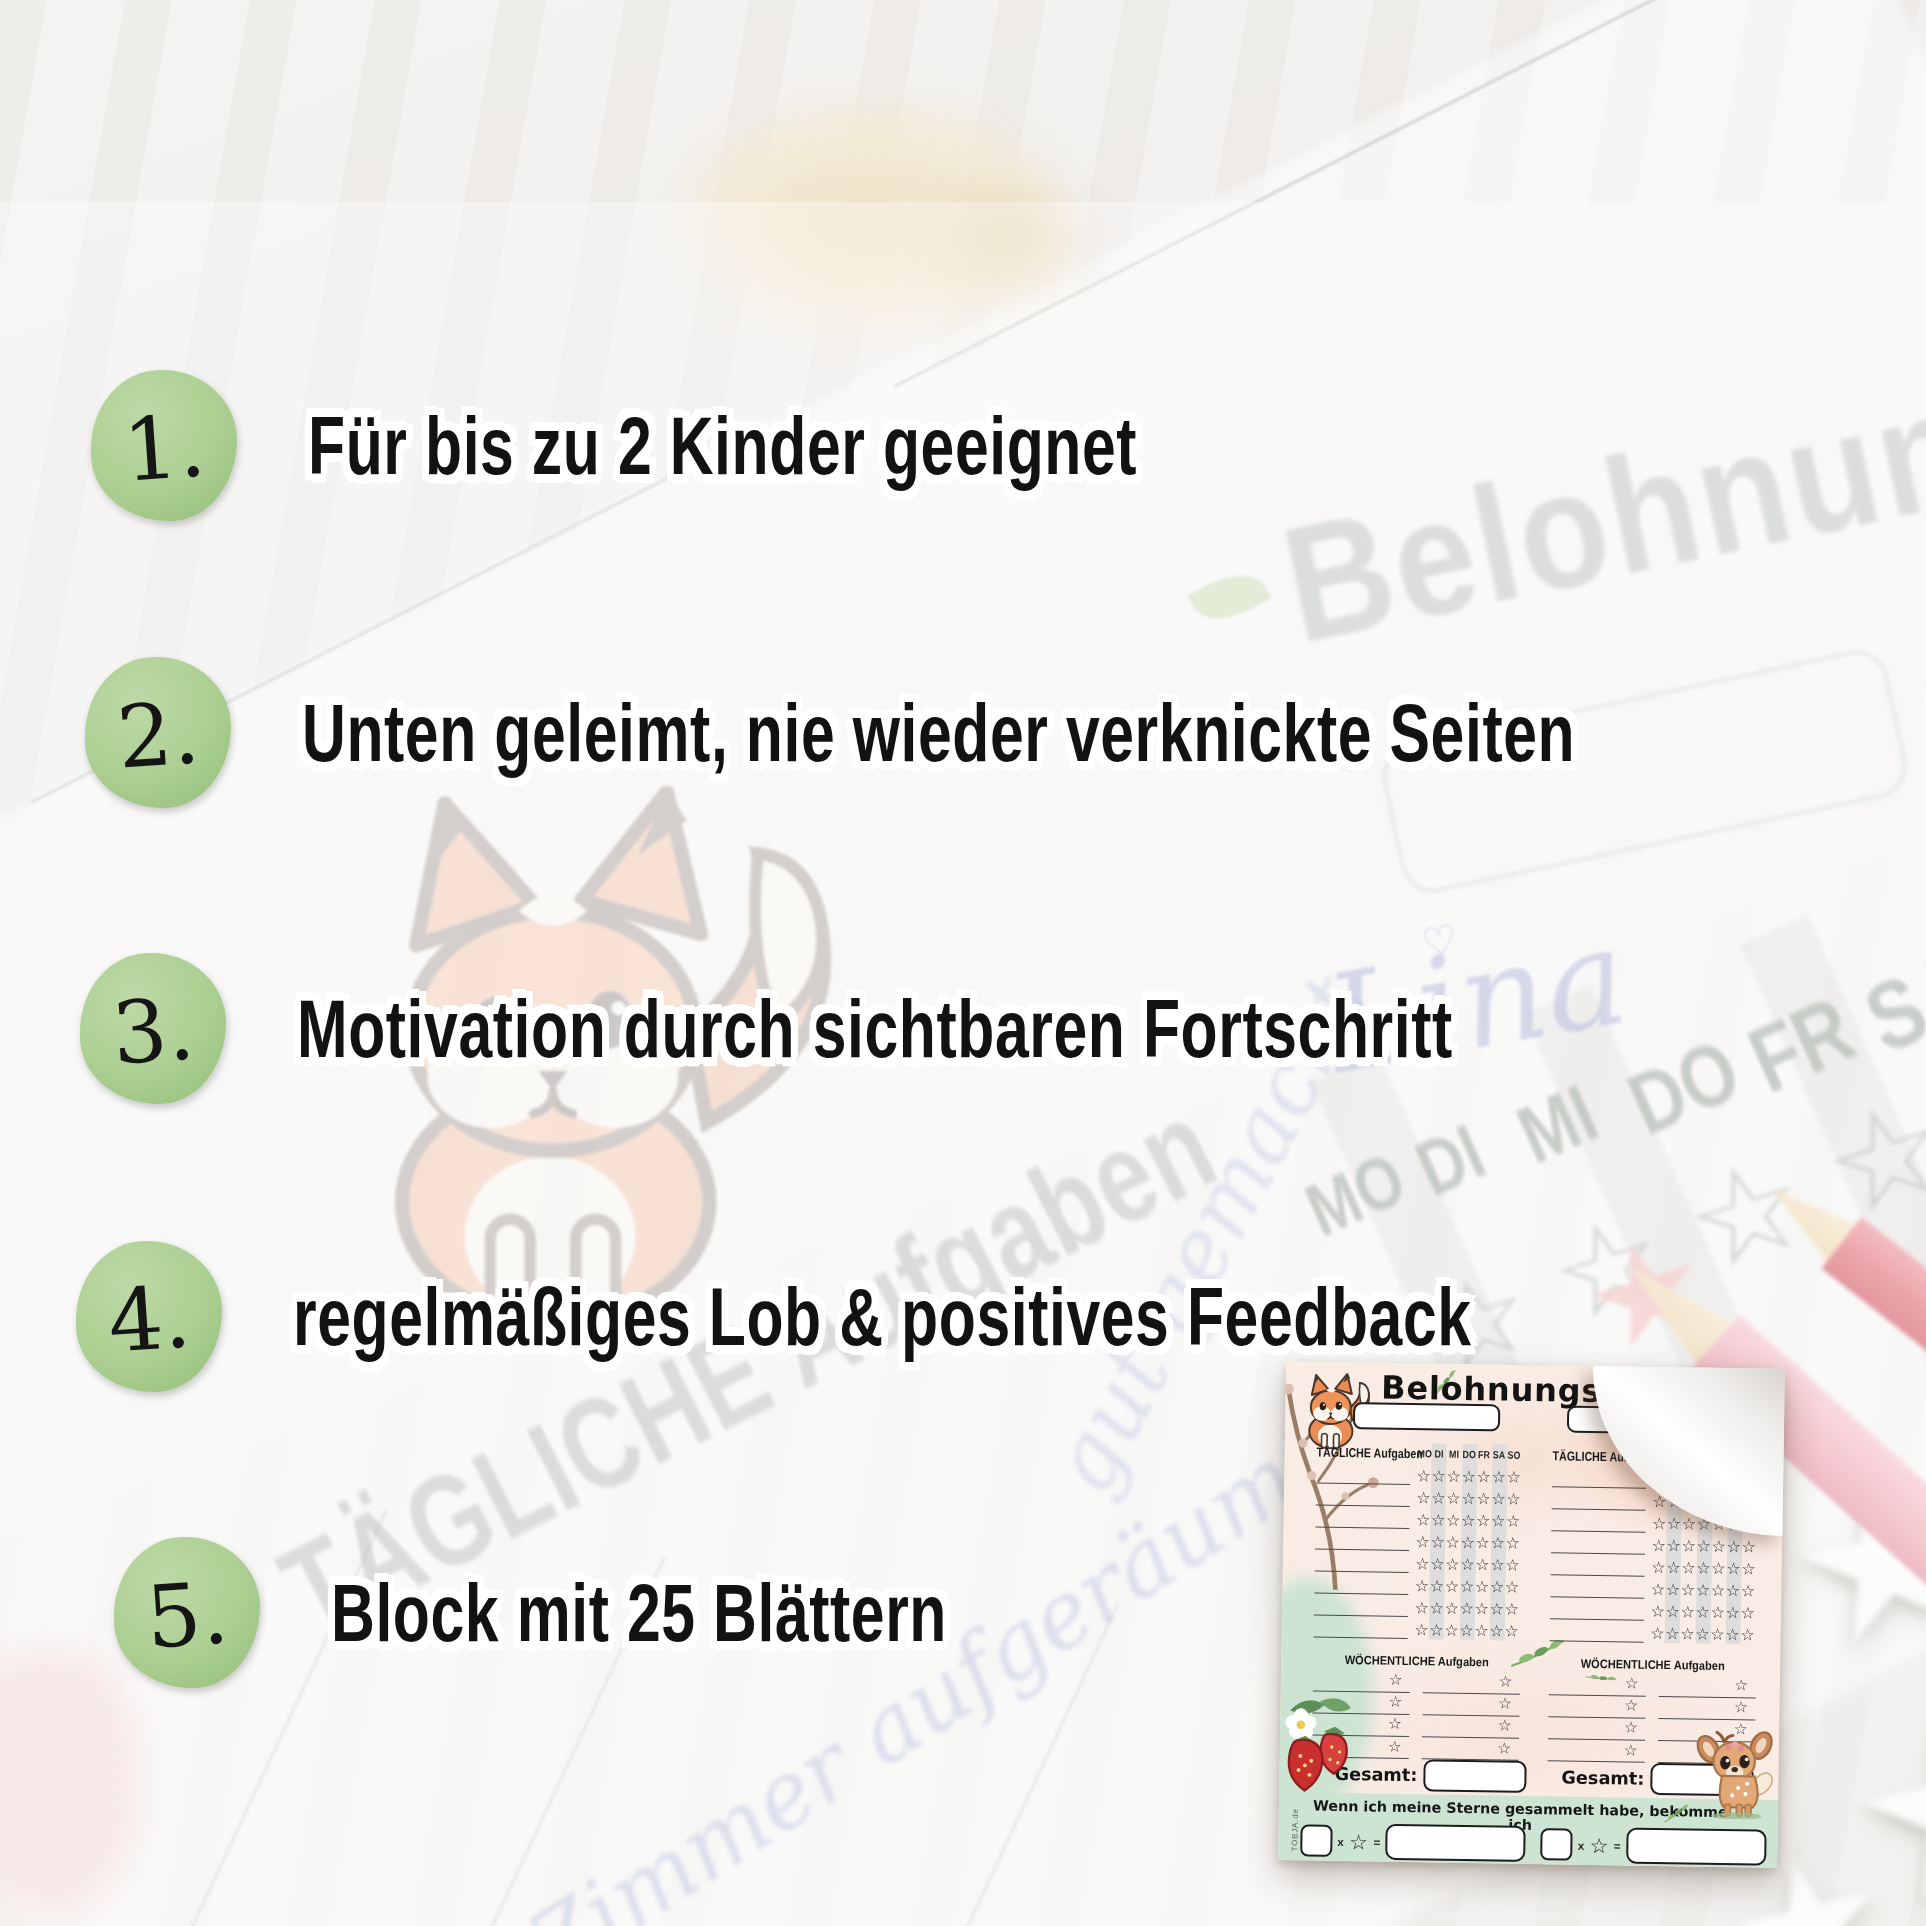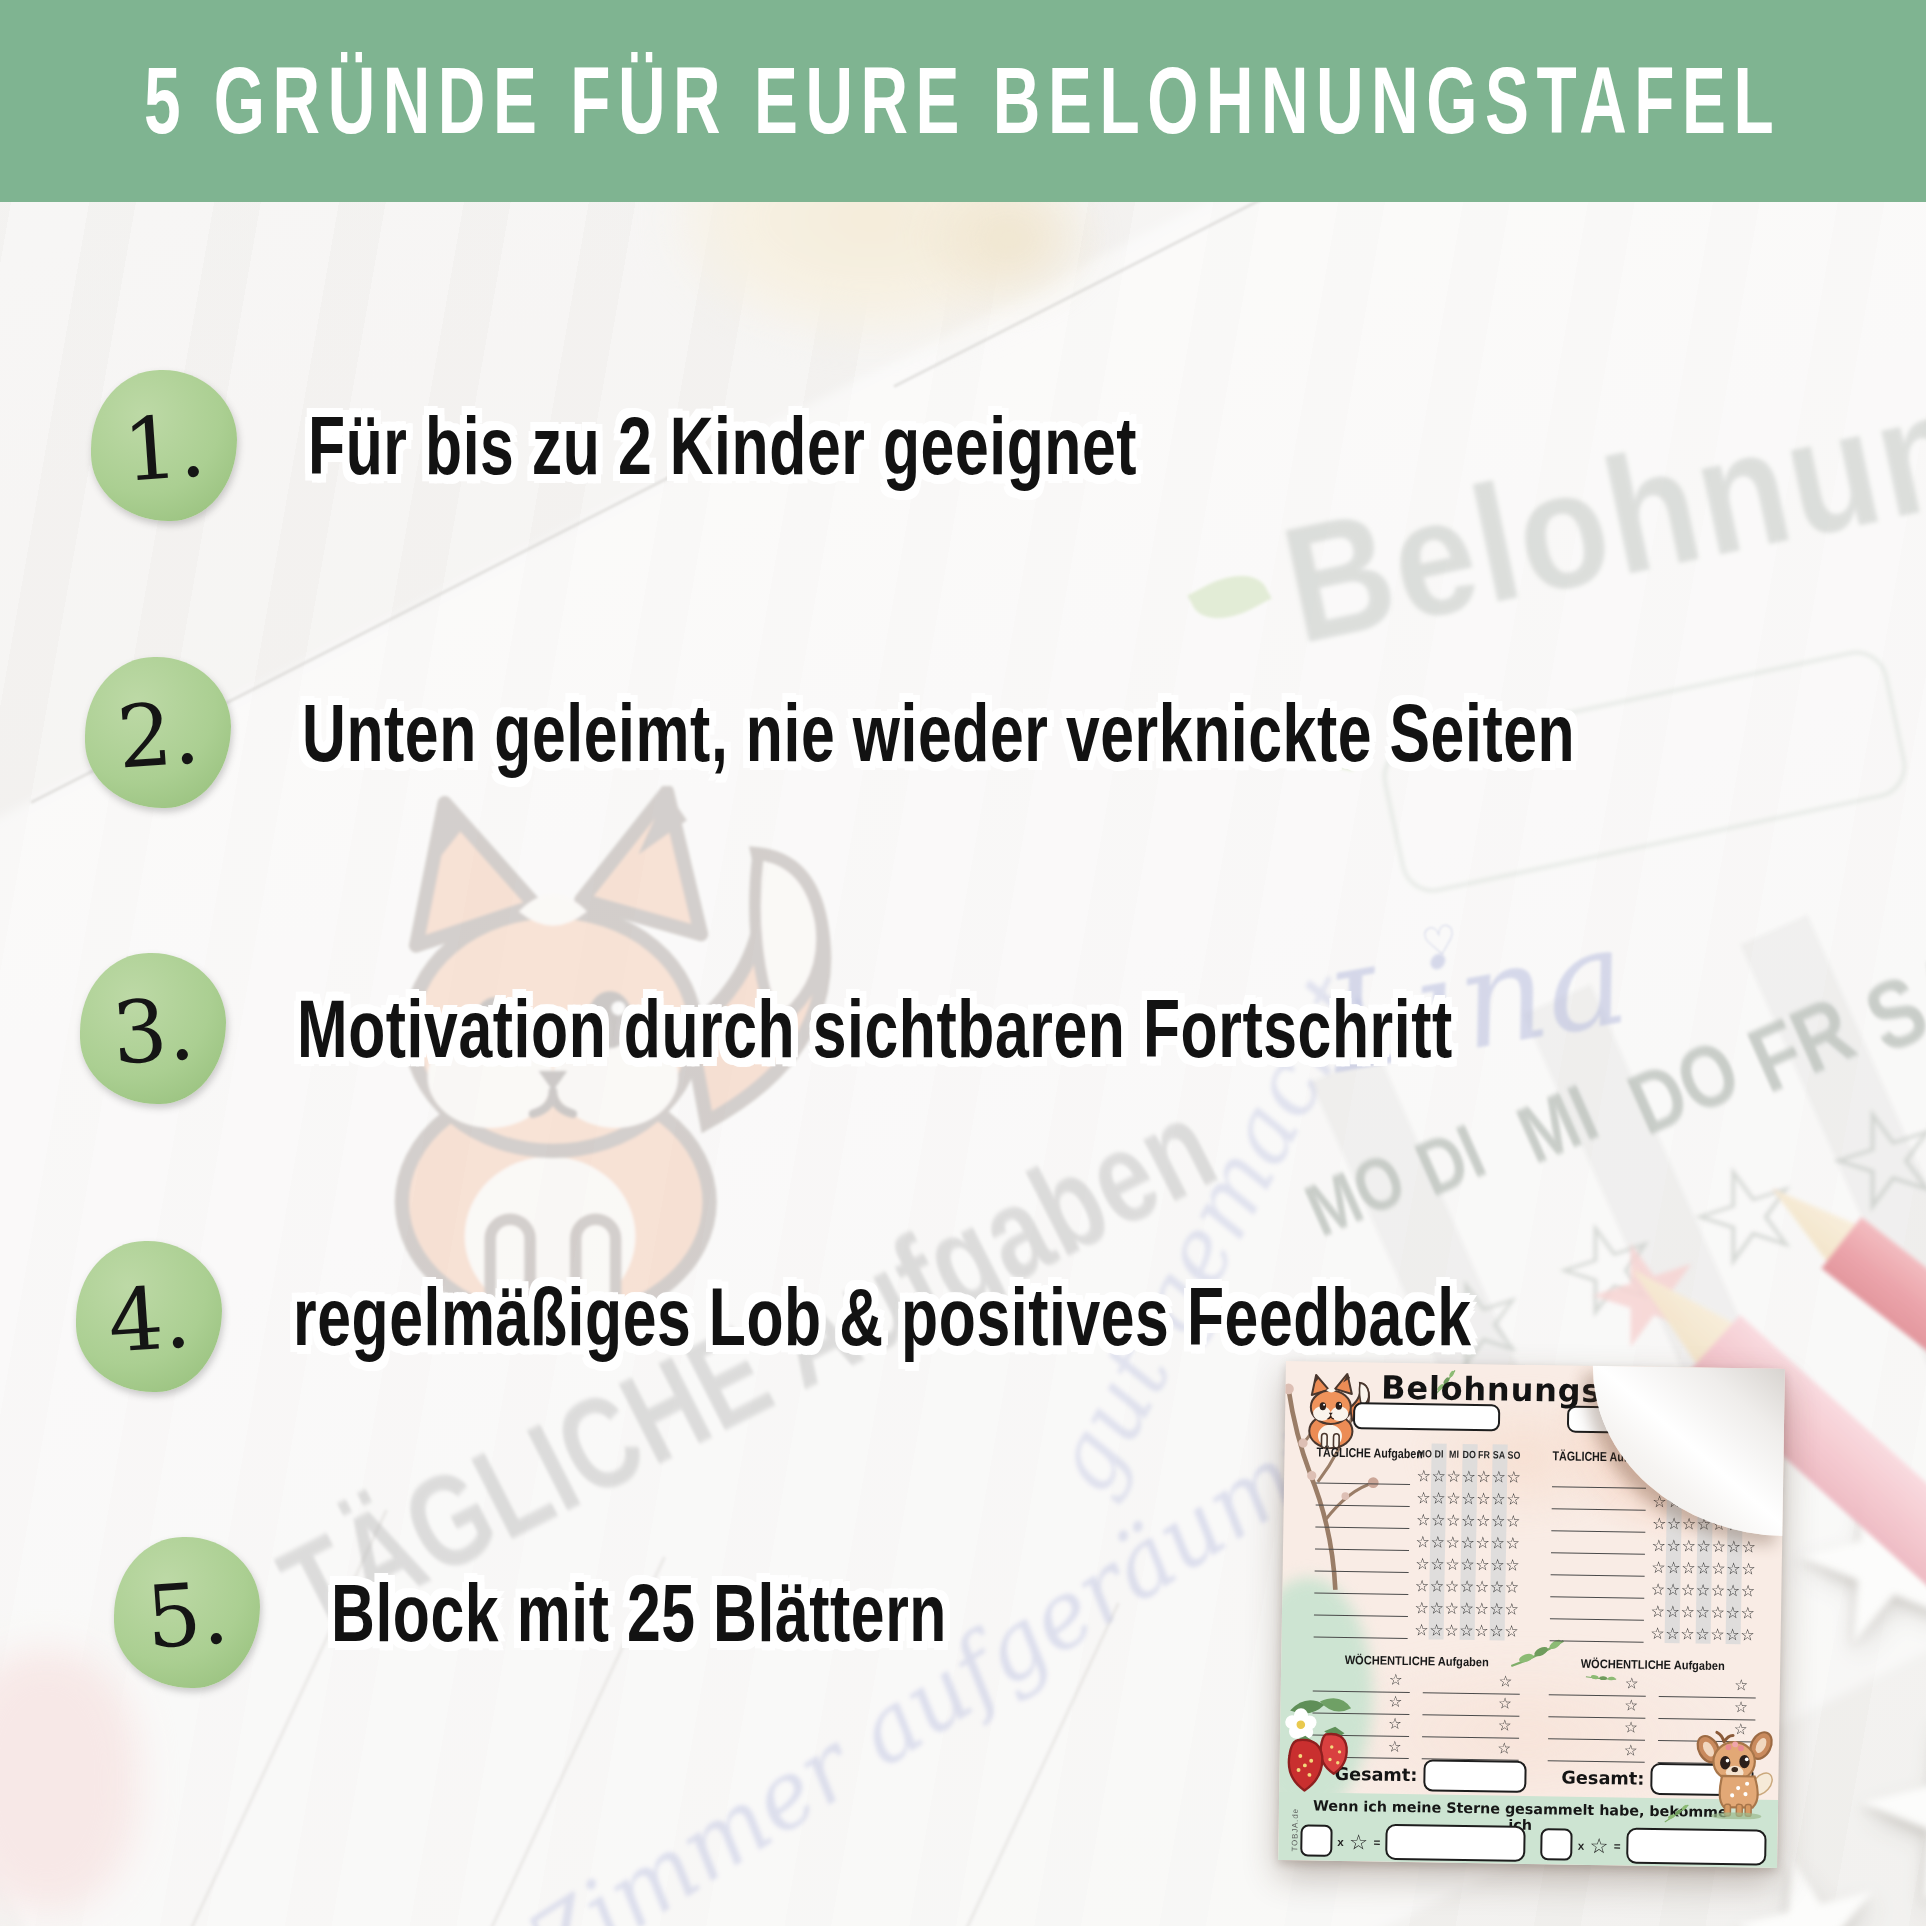--- a/index.html
+++ b/index.html
@@ -187,23 +187,20 @@
       <div class="shaft"></div>
   </div>
 
   <span class="handwrite" style="left:1329px;top:948px;font-size:135px;transform:rotate(-10deg);opacity:.5;filter:blur(1.5px);">Lina</span>
   <span class="handwrite" style="left:1422px;top:921px;font-size:40px;transform:rotate(-10deg);opacity:.55;filter:blur(1.2px);">♡</span>
   <span class="handwrite" style="left:1075px;top:1433px;font-size:89px;transform:rotate(-62deg);opacity:.35;filter:blur(1.9px);">gut gemacht</span>
   <span class="handwrite" style="left:539px;top:1903px;font-size:91px;transform:rotate(-33deg);opacity:.4;filter:blur(1.9px);">Zimmer aufgeräumt</span>
 
   <div class="bg-el bg-wash"></div>
 
-  <div class="banner">
-    <span class="banner-title">5 GRÜNDE FÜR EURE BELOHNUNGSTAFEL</span>
-  </div>
 
   <div class="reason" style="left:91px;top:370px;">
     <span class="badge">
         <span class="badge-num">1.</span>
       </span>
     <span class="reason-text">Für bis zu 2 Kinder geeignet</span>
   </div>
   <div class="reason" style="left:85px;top:657px;">
     <span class="badge">
         <span class="badge-num">2.</span>

